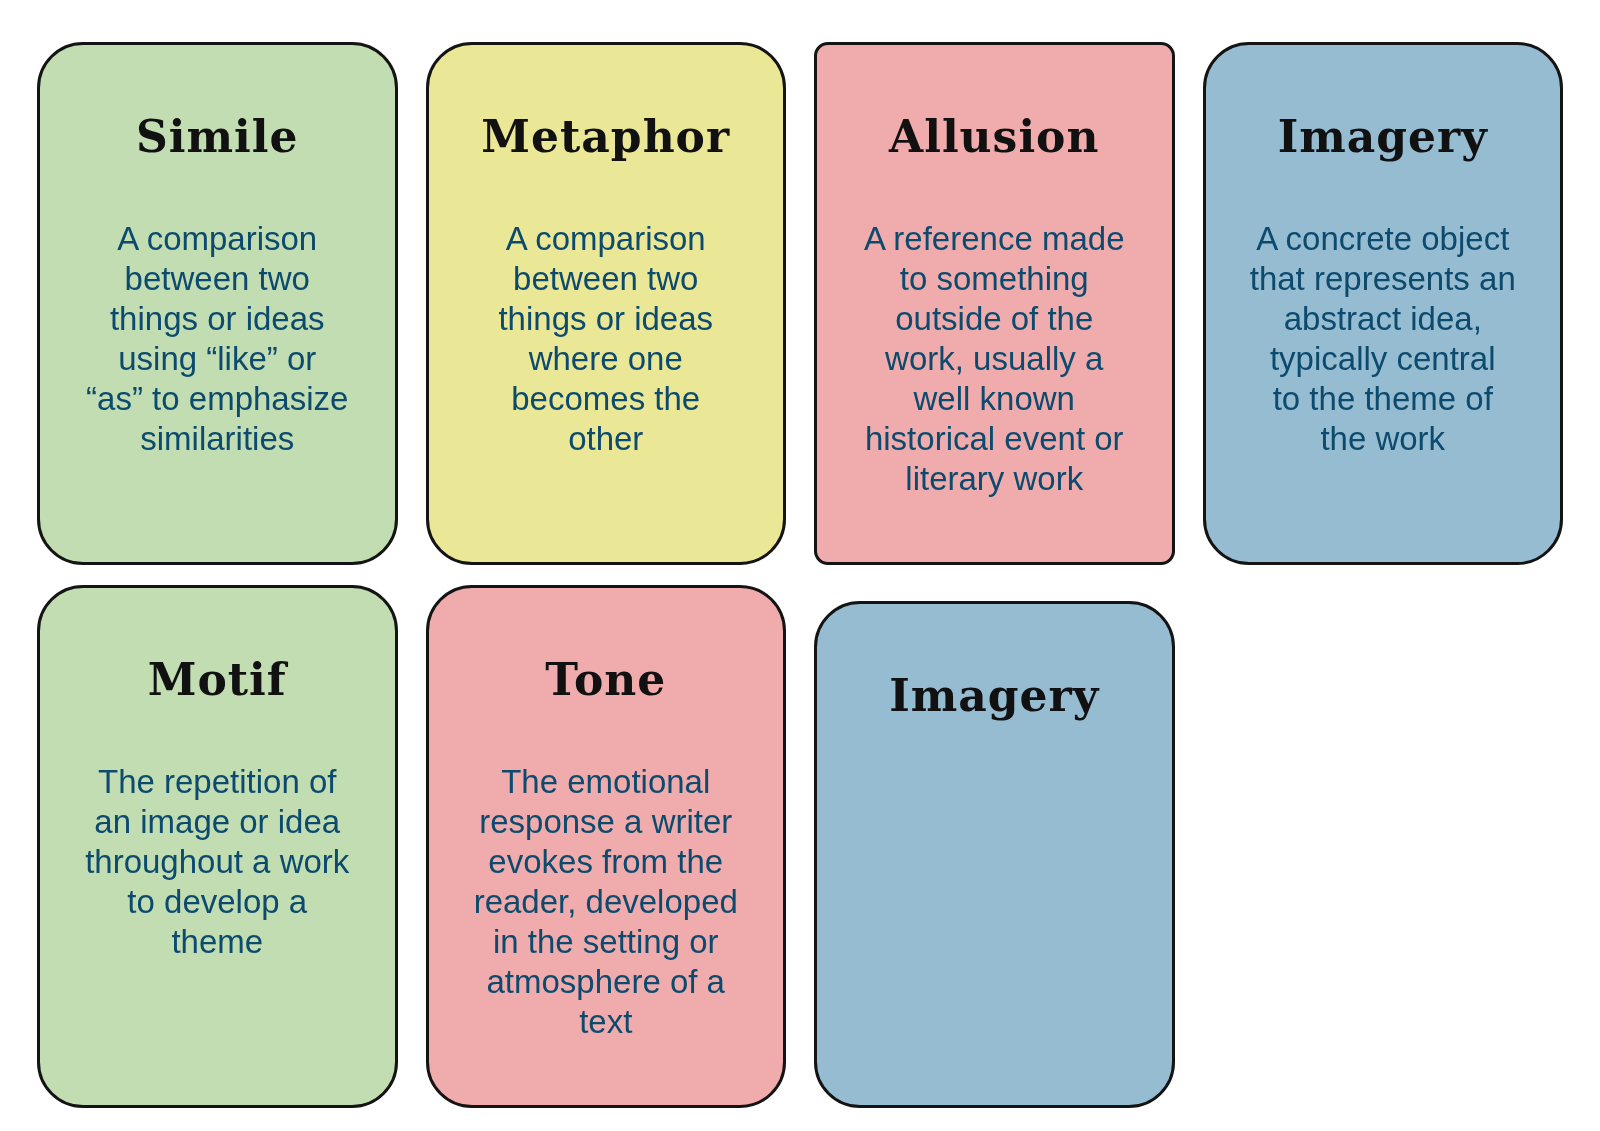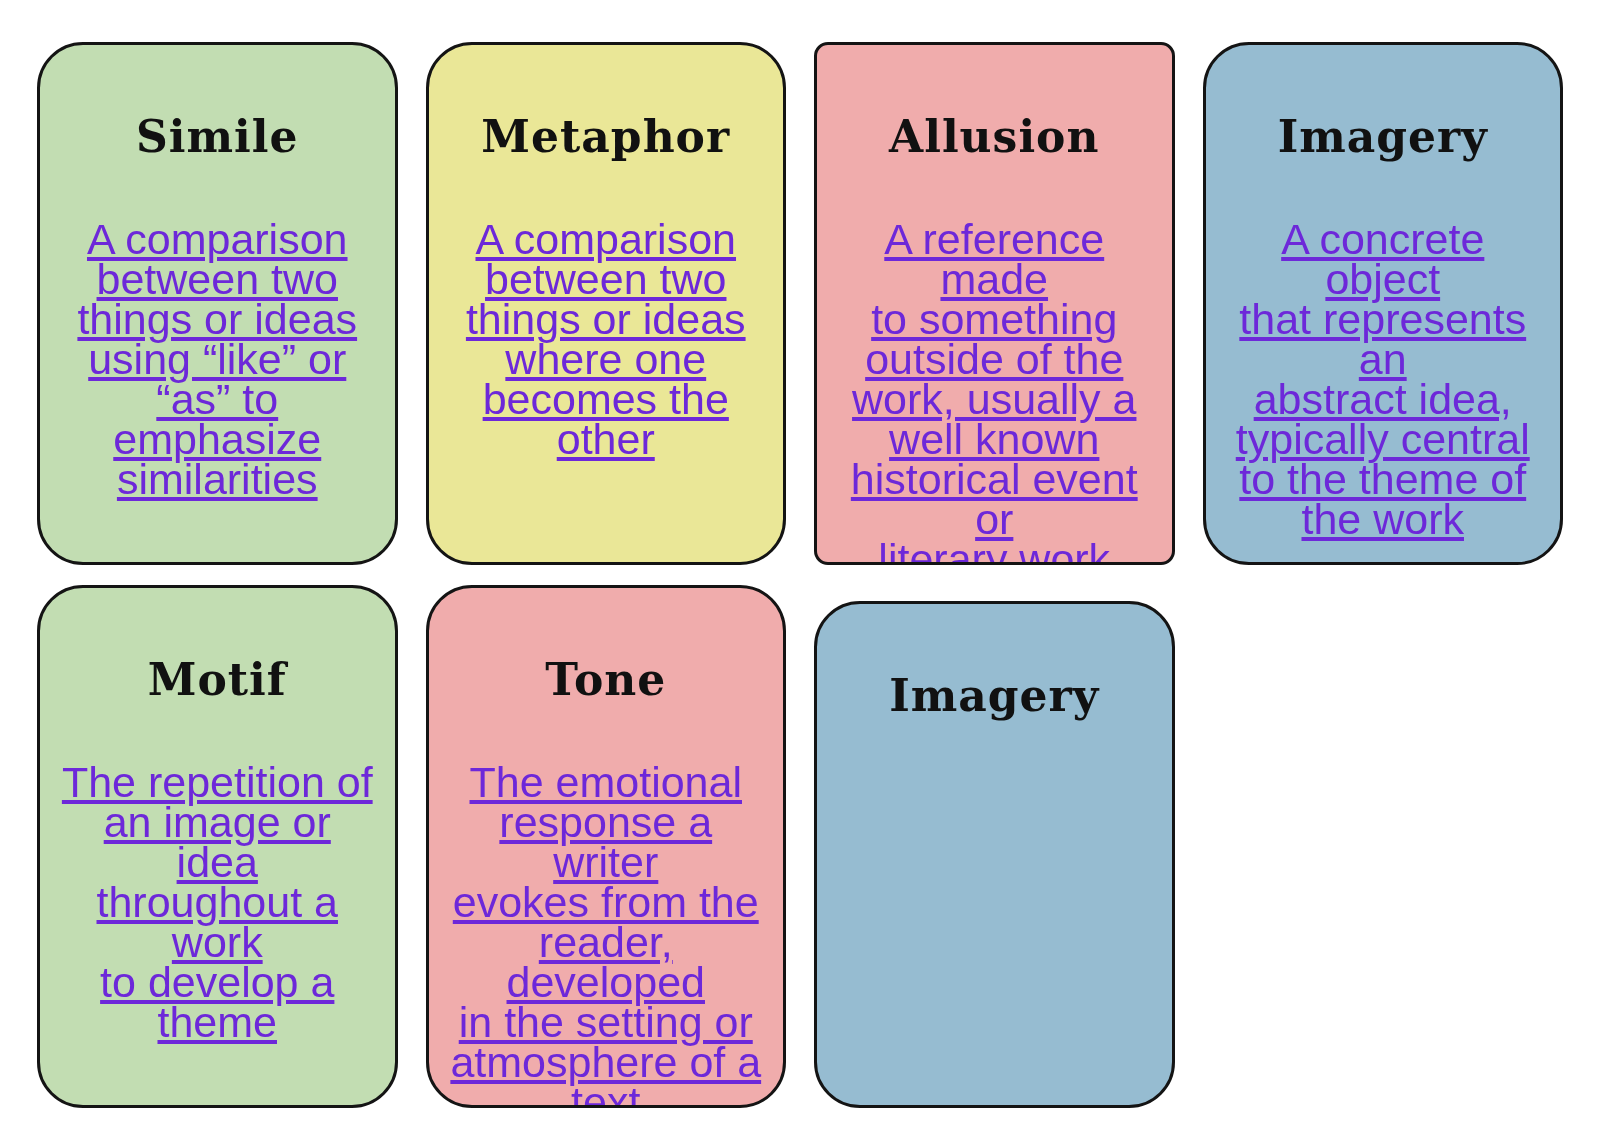--- a/index.html
+++ b/index.html
@@ -32,25 +32,24 @@
     margin: 0;
     font-family: "DejaVu Serif", serif;
     font-weight: 900;
     font-size: 44px;
     line-height: 52px;
     letter-spacing: 1px;
     color: #111111;
   }
   .card-desc {
     margin: 56px 0 0 0;
-    font-size: 43px;
+    font-size: 33px;
     line-height: 40px;
-    color: #6d28d9;
+    color: #0c4a6e;
     white-space: pre-line;
-    text-decoration: underline;
   }
 </style>
 </head>
 <body>
 
 <div class="card-grid">
 
   <div class="card" style="background-color: rgb(194, 221, 178);">
     <h2 class="card-title">Simile</h2>
     <p class="card-desc">A comparison

